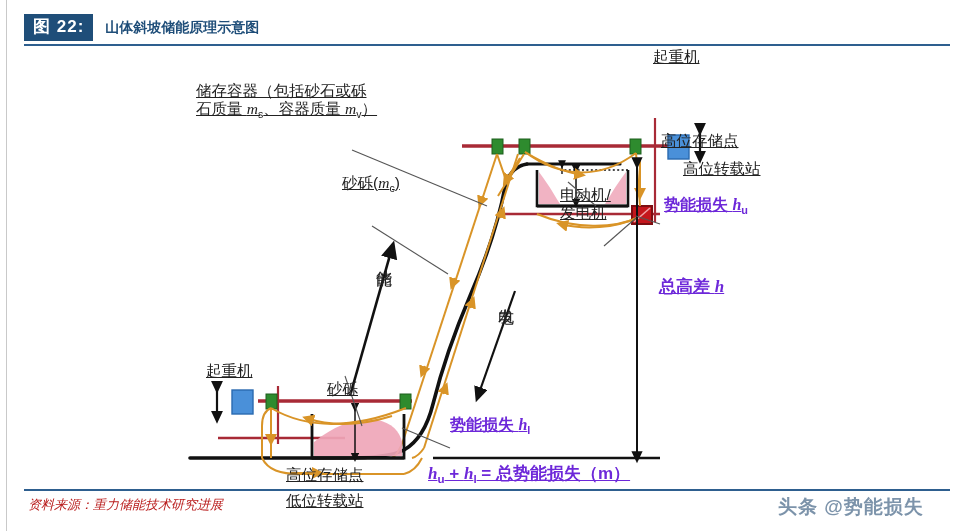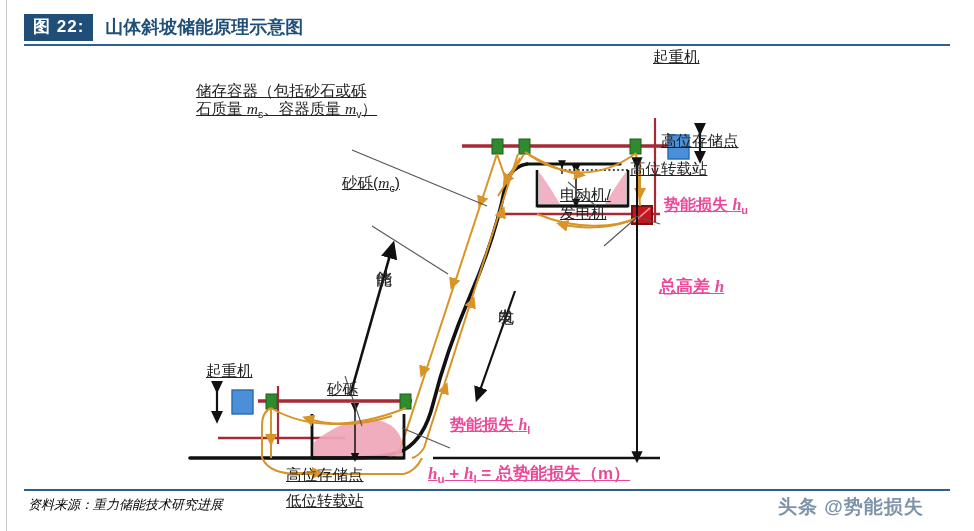--- a/index.html
+++ b/index.html
@@ -13,44 +13,44 @@
   
   .page-edge{position:absolute;left:6px;top:0;width:1px;height:531px;background:#c9c9c9;}
 
   
   .fig-header{position:absolute;left:24px;top:14px;display:flex;align-items:stretch;}
   .fig-badge{
     background:#1f4e79;color:#ffffff;font-weight:bold;font-size:17px;
     padding:3px 9px 4px 9px;letter-spacing:1px;line-height:20px;white-space:nowrap;
   }
   .fig-title{
-    color:#1f4e79;font-weight:bold;font-size:18px;line-height:20px;
+    color:#1f4e79;font-weight:bold;font-size:14px;line-height:20px;
     padding:3px 10px 4px 12px;white-space:nowrap;
   }
   .title-rule{position:absolute;left:24px;top:44px;width:926px;height:2px;background:#2e5f8f;}
 
   
   .footer-rule{position:absolute;left:24px;top:489px;width:926px;height:2px;background:#2e5f8f;}
   .source{
-    position:absolute;left:28px;top:496px;font-size:13px;color:#000000;
+    position:absolute;left:28px;top:496px;font-size:13px;color:#b91c1c;
     font-style:italic;font-family:Liberation Serif, serif;white-space:nowrap;
   }
   .watermark{
     position:absolute;left:778px;top:494px;font-size:19px;font-weight:bold;
     color:#4a6a8a;opacity:.72;white-space:nowrap;letter-spacing:1px;
   }
 
   
   #canvas{position:absolute;left:0;top:46px;width:974px;height:442px;}
   #canvas svg{position:absolute;left:0;top:0;}
 
   
   .lbl{position:absolute;white-space:nowrap;color:#222;line-height:1.18;text-decoration:underline;}
   .lbl-blk{font-size:15px;}
-  .lbl-pink{color:#ec4899;font-weight:bold;}
+  .lbl-pink{color:#6d28d9;font-weight:bold;}
   .vert{writing-mode:vertical-rl;text-orientation:upright;}
   i.v{font-family:"Liberation Serif","DejaVu Serif",serif;font-style:italic;}
   sub{font-size:.68em;}
 </style>
 </head>
 <body>
 
 <div id="root">
 
   <div class="page-edge"></div>
@@ -209,21 +209,21 @@
     </div>
 
     <div class="lbl lbl-blk" style="left:342px;top:128px;font-size:15.5px;">
       <span>砂砾(</span><i class="v">m</i><sub>c</sub><span>)</span>
     </div>
 
     <div class="lbl lbl-blk" style="left:653px;top:2px;font-size:15.5px;">起重机</div>
 
     <div class="lbl lbl-blk" style="left:661px;top:86px;font-size:15.5px;text-align:center;">高位存储点</div>
 
-    <div class="lbl lbl-blk" style="left:630px;top:114px;font-size:15.5px;">高位转载站</div>
+    <div class="lbl lbl-blk" style="left:683px;top:114px;font-size:15.5px;">高位转载站</div>
 
     <div class="lbl lbl-blk" style="left:560px;top:140px;font-size:15.5px;">
       <span>电动机/</span><br>
       <span>发电机</span>
     </div>
 
     <div class="lbl lbl-pink" style="left:664px;top:150px;font-size:16px;">
       <span>势能损失 </span><i class="v">h</i><sub>u</sub>
     </div>
 

